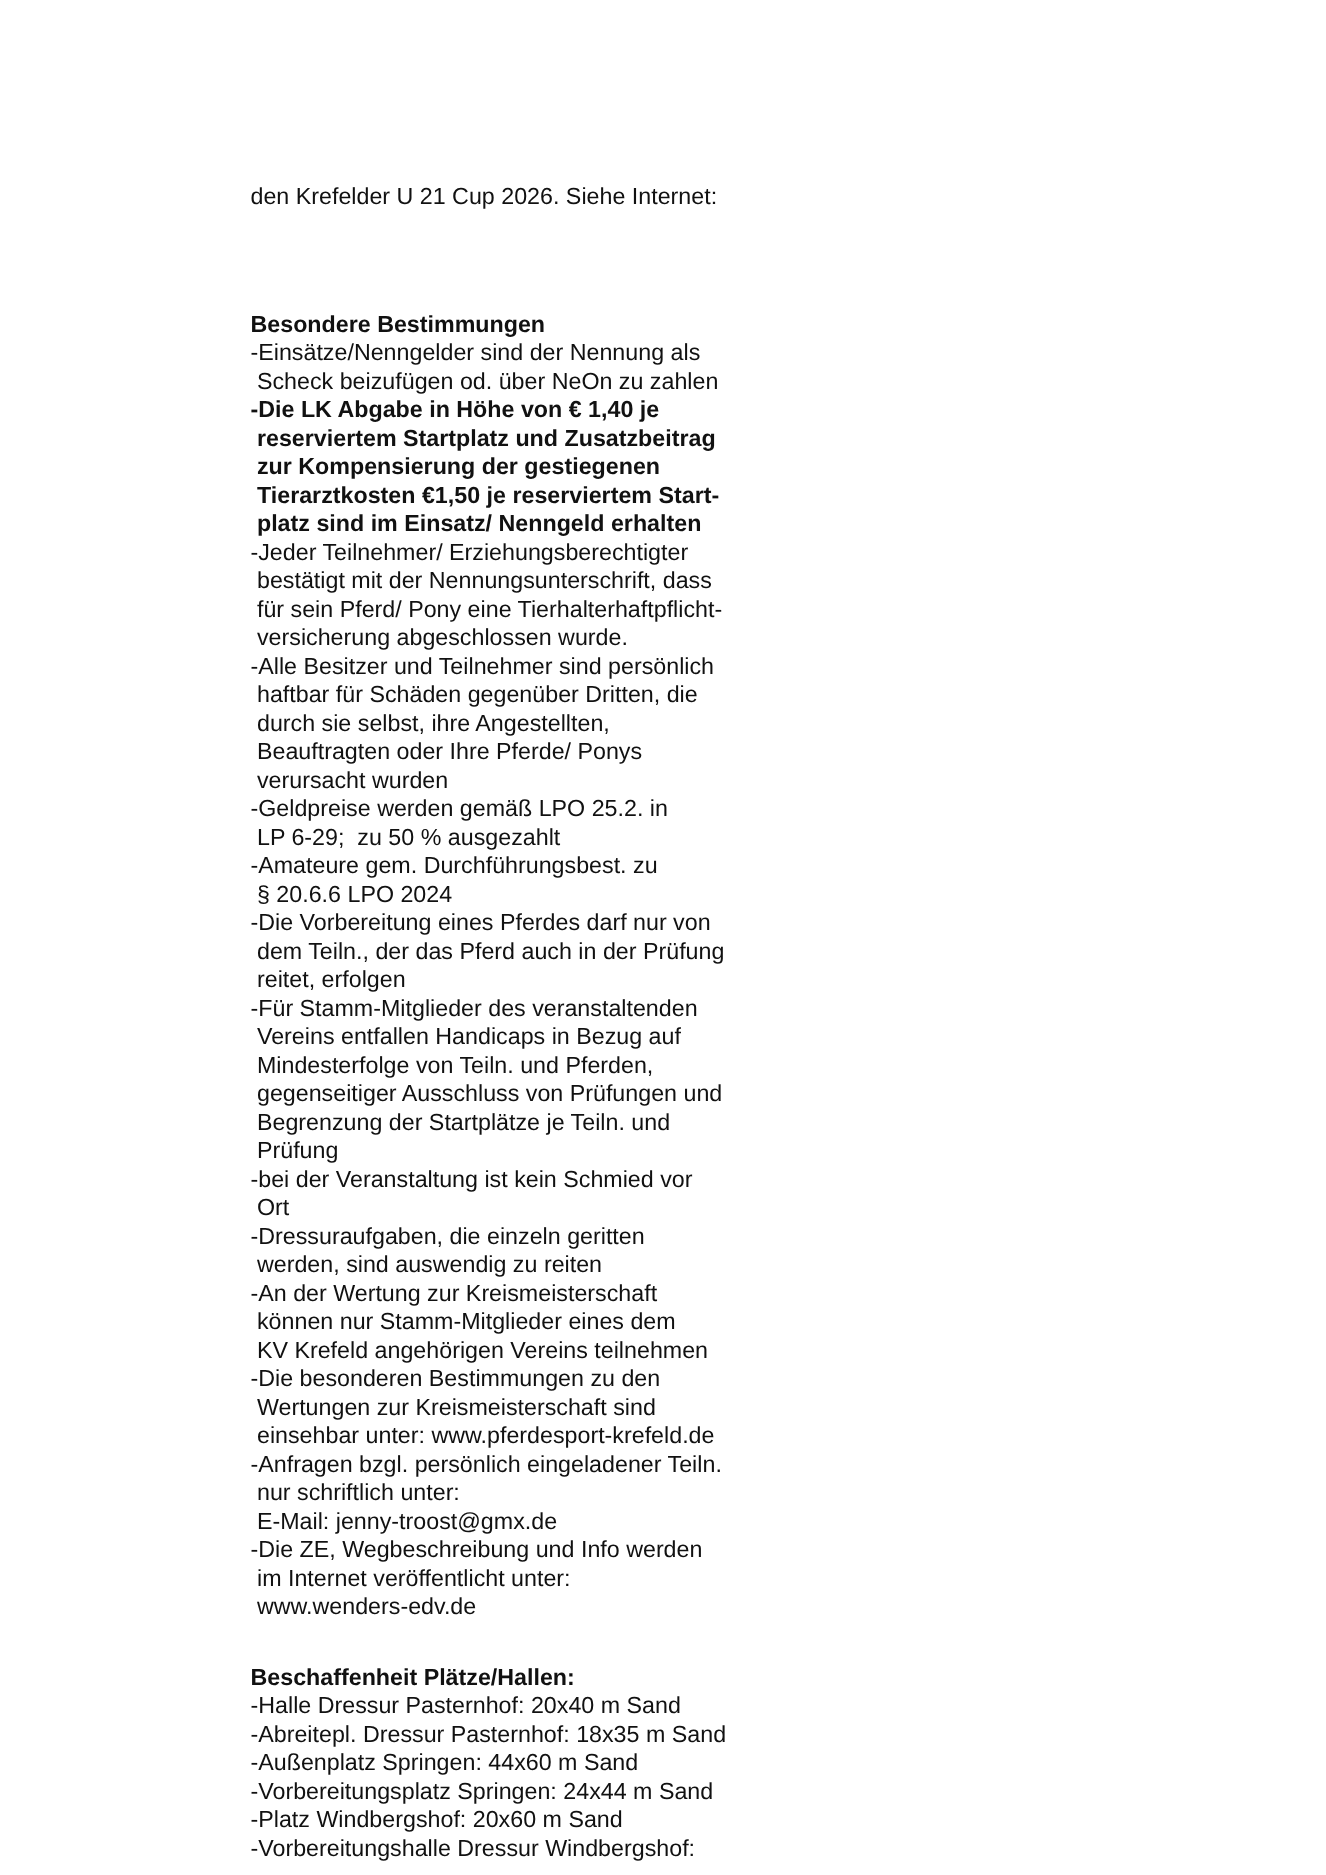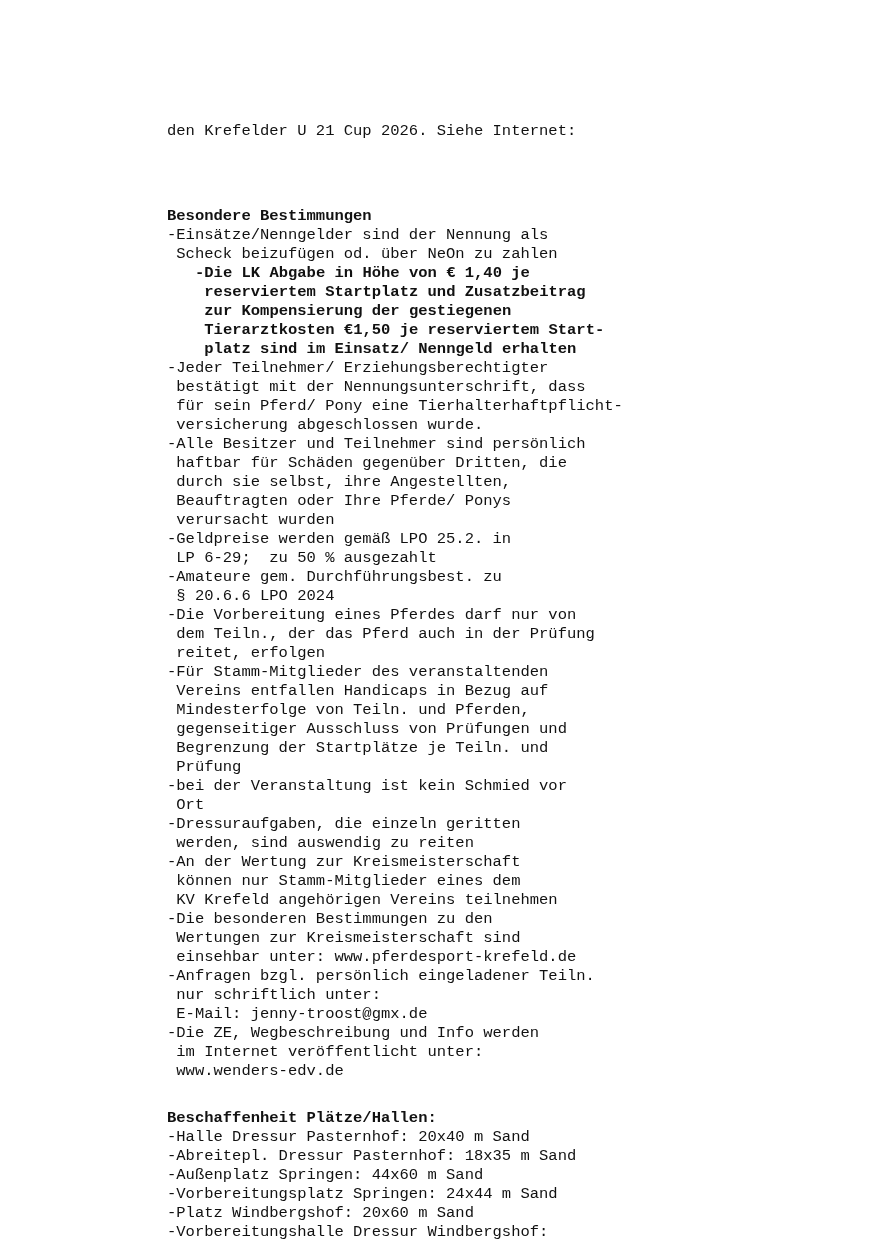--- a/index.html
+++ b/index.html
@@ -13,22 +13,22 @@
   }
   .text-column {
     position: absolute;
     left: 167px;
     top: 84px;
     color: #111111;
     font-size: 15.5px;
     line-height: 19px;
     white-space: pre;
   }
-  .line { height: 19px; font-family: Liberation Mono, monospace; }
-  .bold { font-weight: 700; margin-left: 28px; }
+  .line { height: 19px; }
+  .bold { font-weight: 700; }
   .section { margin-top: 19px; }  
   .heading { font-weight: 700; margin-top: 28px; }
 </style>
 </head>
 <body>
 
 <div class="page">
   <div class="text-column">
     <div><div class="line">den Krefelder U 21 Cup 2026. Siehe Internet:</div></div>
     <div><section class="section"><div class="line heading">Besondere Bestimmungen</div><div class="line">-Einsätze/Nenngelder sind der Nennung als</div><div class="line"> Scheck beizufügen od. über NeOn zu zahlen</div><div class="line bold">-Die LK Abgabe in Höhe von € 1,40 je</div><div class="line bold"> reserviertem Startplatz und Zusatzbeitrag</div><div class="line bold"> zur Kompensierung der gestiegenen</div><div class="line bold"> Tierarztkosten €1,50 je reserviertem Start-</div><div class="line bold"> platz sind im Einsatz/ Nenngeld erhalten</div><div class="line">-Jeder Teilnehmer/ Erziehungsberechtigter</div><div class="line"> bestätigt mit der Nennungsunterschrift, dass</div><div class="line"> für sein Pferd/ Pony eine Tierhalterhaftpflicht-</div><div class="line"> versicherung abgeschlossen wurde.</div><div class="line">-Alle Besitzer und Teilnehmer sind persönlich</div><div class="line"> haftbar für Schäden gegenüber Dritten, die</div><div class="line"> durch sie selbst, ihre Angestellten,</div><div class="line"> Beauftragten oder Ihre Pferde/ Ponys</div><div class="line"> verursacht wurden</div><div class="line">-Geldpreise werden gemäß LPO 25.2. in</div><div class="line"> LP 6-29;  zu 50 % ausgezahlt</div><div class="line">-Amateure gem. Durchführungsbest. zu</div><div class="line"> § 20.6.6 LPO 2024</div><div class="line">-Die Vorbereitung eines Pferdes darf nur von</div><div class="line"> dem Teiln., der das Pferd auch in der Prüfung</div><div class="line"> reitet, erfolgen</div><div class="line">-Für Stamm-Mitglieder des veranstaltenden</div><div class="line"> Vereins entfallen Handicaps in Bezug auf</div><div class="line"> Mindesterfolge von Teiln. und Pferden,</div><div class="line"> gegenseitiger Ausschluss von Prüfungen und</div><div class="line"> Begrenzung der Startplätze je Teiln. und</div><div class="line"> Prüfung</div><div class="line">-bei der Veranstaltung ist kein Schmied vor</div><div class="line"> Ort</div><div class="line">-Dressuraufgaben, die einzeln geritten</div><div class="line"> werden, sind auswendig zu reiten</div><div class="line">-An der Wertung zur Kreismeisterschaft</div><div class="line"> können nur Stamm-Mitglieder eines dem</div><div class="line"> KV Krefeld angehörigen Vereins teilnehmen</div><div class="line">-Die besonderen Bestimmungen zu den</div><div class="line"> Wertungen zur Kreismeisterschaft sind</div><div class="line"> einsehbar unter: www.pferdesport-krefeld.de</div><div class="line">-Anfragen bzgl. persönlich eingeladener Teiln.</div><div class="line"> nur schriftlich unter:</div><div class="line"> E-Mail: jenny-troost@gmx.de</div><div class="line">-Die ZE, Wegbeschreibung und Info werden</div><div class="line"> im Internet veröffentlicht unter:</div><div class="line"> www.wenders-edv.de</div></section><section class="section"><div class="line heading">Beschaffenheit Plätze/Hallen:</div><div class="line">-Halle Dressur Pasternhof: 20x40 m Sand</div><div class="line">-Abreitepl. Dressur Pasternhof: 18x35 m Sand</div><div class="line">-Außenplatz Springen: 44x60 m Sand</div><div class="line">-Vorbereitungsplatz Springen: 24x44 m Sand</div><div class="line">-Platz Windbergshof: 20x60 m Sand</div><div class="line">-Vorbereitungshalle Dressur Windbergshof:</div></section></div>

